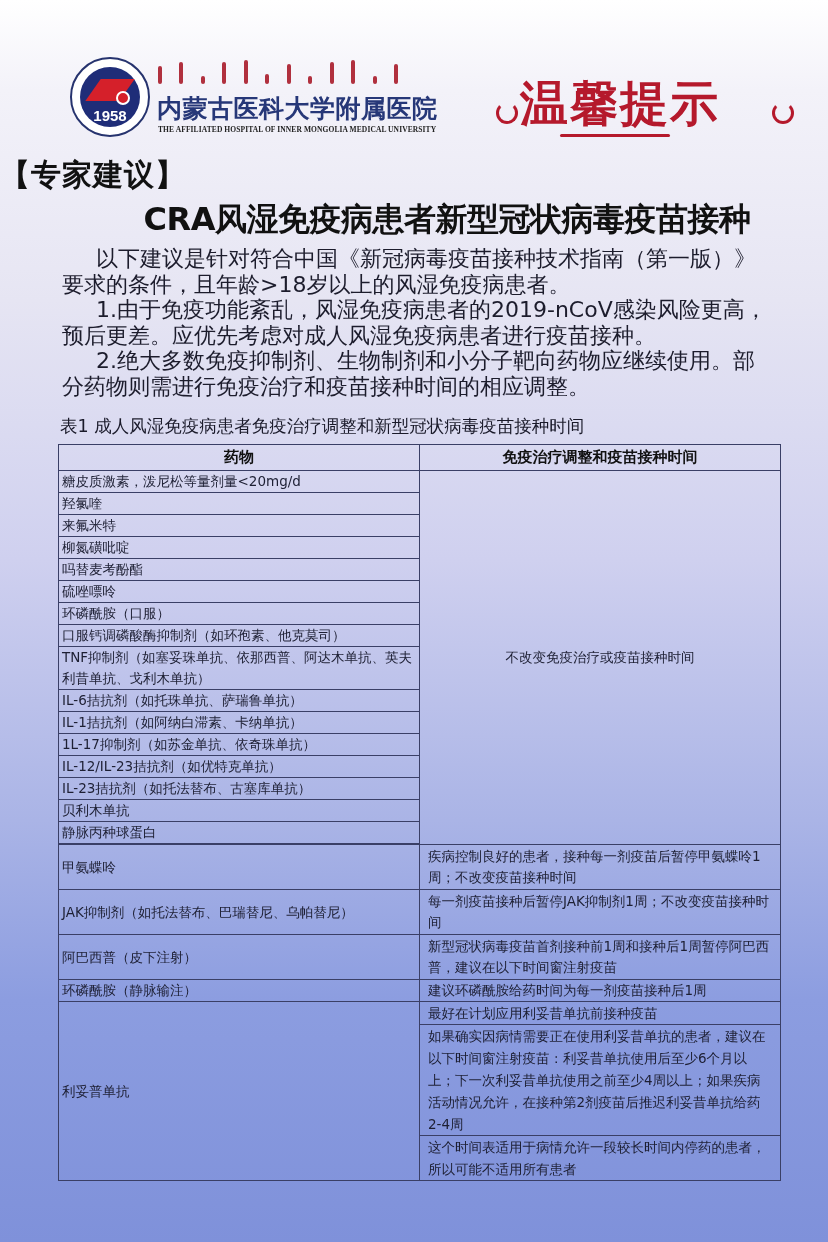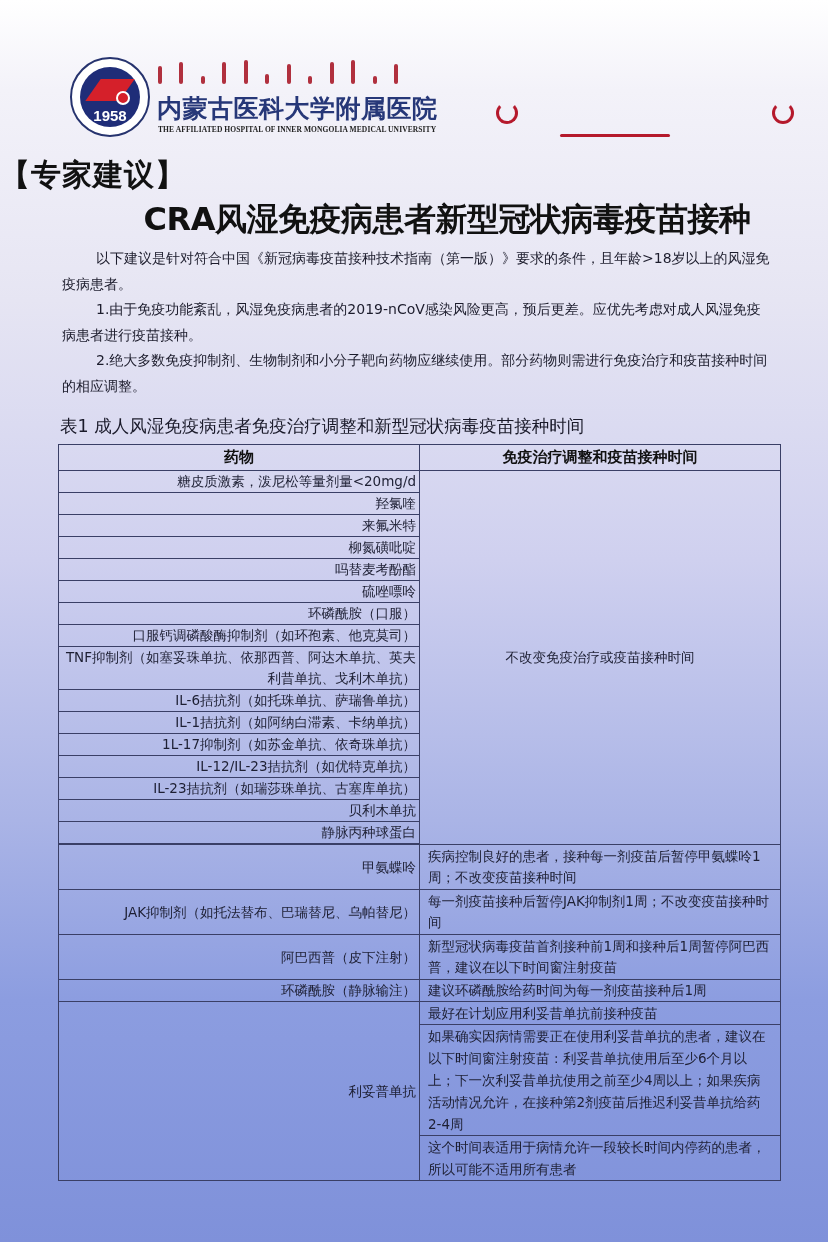--- a/index.html
+++ b/index.html
@@ -58,33 +58,33 @@
 
   .expert-tag {
     position: absolute; left: 0; width: 828px; top: 155px; text-align: left;
     font-size: 30px; font-weight: bold; color: #111; letter-spacing: 1px;
   }
   .main-title {
     position: absolute; left: 0; width: 828px; top: 198px; text-align: center;
     font-size: 32px; font-weight: bold; color: #111; letter-spacing: -0.5px; white-space: nowrap; padding-left: 33px;
   }
   .intro {
-    position: absolute; left: 62px; width: 710px; top: 246px; font-size: 14px; line-height: 25.5px; color: #1c1c2c;
+    position: absolute; left: 62px; width: 710px; top: 246px; font-size: 22px; line-height: 25.5px; color: #1c1c2c;
   }
   .intro p { margin: 0; text-indent: 34px; }
   .table-caption {
     position: absolute; left: 60px; top: 414px; font-size: 17.5px; color: #1a1a2a; white-space: nowrap;
   }
   table {
     position: absolute; left: 58px; top: 444px; width: 722px; border-collapse: collapse;
     font-size: 13.5px; color: #1d1f33; table-layout: fixed;
   }
   td, th { border: 1.2px solid #3a3f66; padding: 0 3px; vertical-align: middle; line-height: 21px; }
   th { height: 25px; font-size: 15px; font-weight: bold; text-align: center; color: #111; }
-  td.drug { height: 21px; white-space: nowrap; overflow: hidden; text-align: right; }
+  td.drug { height: 21px; white-space: nowrap; overflow: hidden; }
   td.drug.two { white-space: normal; height: 42px; }
   td.adj { padding: 0 8px; }
   td.adj-center { text-align: center; }
   td.adj.tall { height: 44px; }
   .rit-sub { padding: 0 8px; line-height: 22px; }
   .footnote {
     position: absolute; left: 60px; top: 1244px; font-size: 16px; color: #1d1f33; white-space: nowrap;
     text-shadow: 0 0 2px #ffffff;
   }
 </style>
@@ -109,20 +109,21 @@
     <span style="height:20px"></span>
       <span style="height:8px"></span>
       <span style="height:22px"></span>
     <span style="height:24px"></span>
       <span style="height:8px"></span>
       <span style="height:20px"></span>
   </div>
   <div class="hospital-cn">内蒙古医科大学附属医院</div>
   <div class="hospital-en">THE AFFILIATED HOSPITAL OF INNER MONGOLIA MEDICAL UNIVERSITY</div>
   <div class="warm-swirl-l"></div>
+  <div class="warm-tip">温馨提示</div>
   <div class="warm-swirl-r"></div>
   <div class="warm-underline"></div>
 </div>
 
 <div class="expert-tag">【专家建议】</div>
 <div class="main-title">CRA风湿免疫病患者新型冠状病毒疫苗接种</div>
 
 <div class="intro">
   <p>以下建议是针对符合中国《新冠病毒疫苗接种技术指南（第一版）》要求的条件，且年龄&gt;18岁以上的风湿免疫病患者。</p>
   <p>1.由于免疫功能紊乱，风湿免疫病患者的2019-nCoV感染风险更高，预后更差。应优先考虑对成人风湿免疫病患者进行疫苗接种。</p>
@@ -175,21 +176,21 @@
   <tr>
         <td class="drug">IL-1拮抗剂（如阿纳白滞素、卡纳单抗）</td>
       </tr>
   <tr>
         <td class="drug">1L-17抑制剂（如苏金单抗、依奇珠单抗）</td>
       </tr>
   <tr>
         <td class="drug">IL-12/IL-23拮抗剂（如优特克单抗）</td>
       </tr>
   <tr>
-        <td class="drug">IL-23拮抗剂（如瑞莎珠单抗、古塞库单抗）</td>
+        <td class="drug">IL-23拮抗剂（如托法替布、古塞库单抗）</td>
       </tr>
   <tr>
         <td class="drug">贝利木单抗</td>
       </tr>
   <tr>
         <td class="drug">静脉丙种球蛋白</td>
       </tr>
   <tr style="height:0">
         <td style="height:0;border:none;padding:0"></td>
       </tr>

